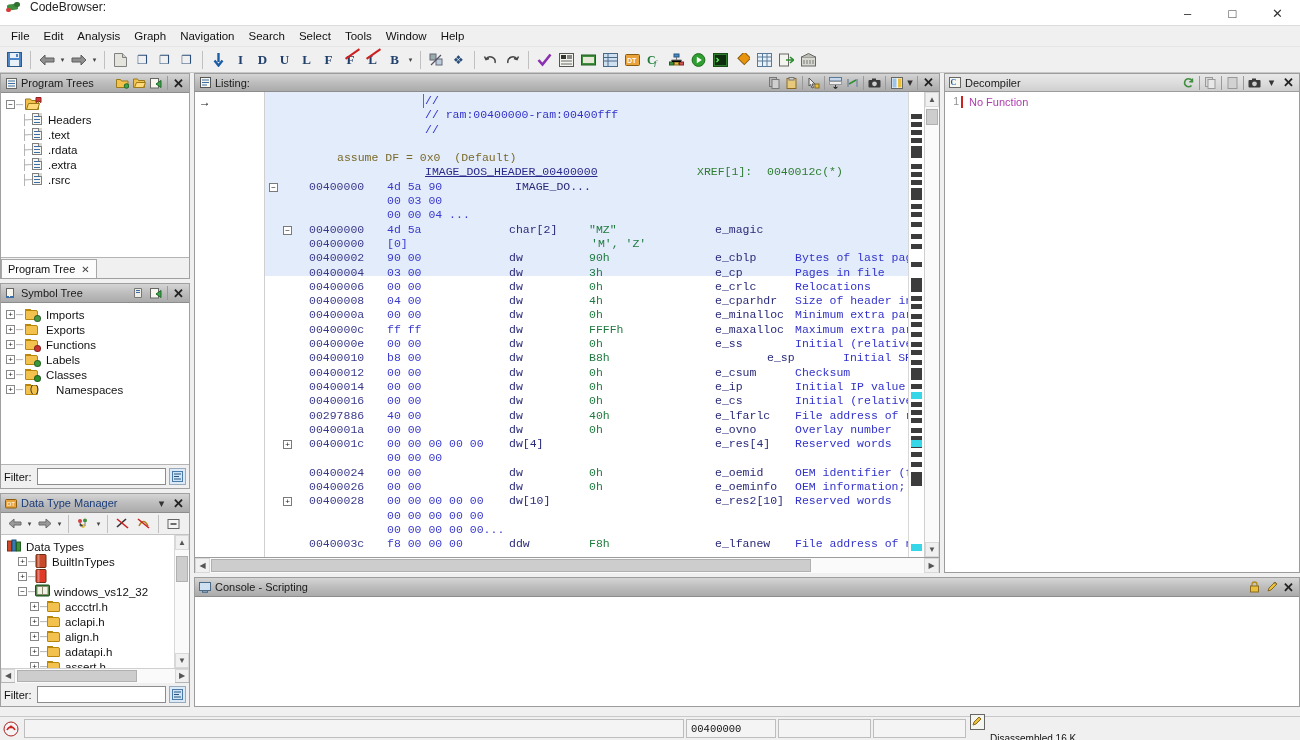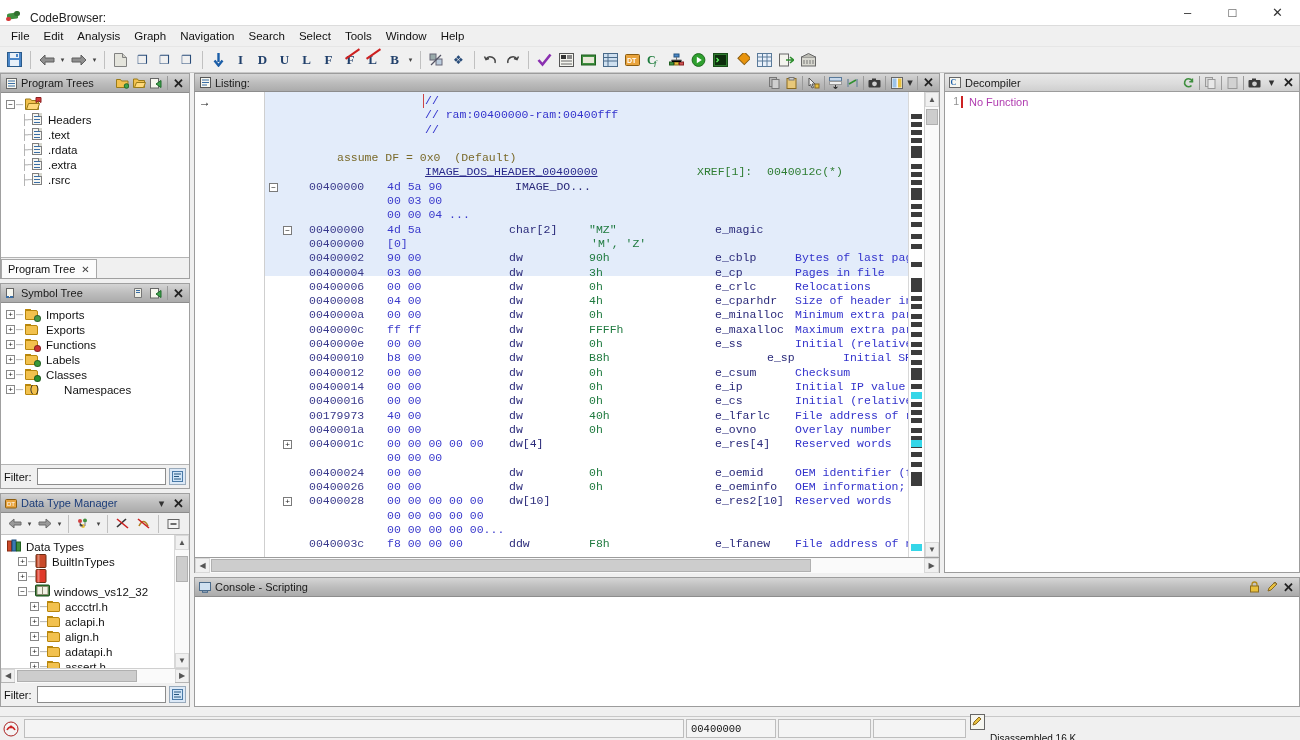--- a/index.html
+++ b/index.html
@@ -10,21 +10,21 @@
     font-family: "Liberation Sans", sans-serif;
     font-size: 11px;
     background: #f0f0f0;
     color: #000;
   }
   .app { position: relative; width: 1300px; height: 740px; background: #f0f0f0; display: flex; flex-direction: column; }
 
   
   .titlebar {
     height: 26px; background: #ffffff; border-bottom: 1px solid #dcdcdc;
-    display: flex; align-items: flex-end; flex: 0 0 26px;
+    display: flex; align-items: flex-start; flex: 0 0 26px;
   }
   .titlebar .app-icon { width: 18px; height: 16px; margin: 0 6px 0 6px; position: relative; }
   .titlebar .title-text { font-size: 12px; color: #222; }
   .titlebar .spacer { flex: 1; }
   .winbtn {
     width: 45px; height: 26px; display: flex; align-items: center; justify-content: center;
     font-size: 13px; color: #333;
   }
 
   
@@ -606,21 +606,21 @@
               <div class="tree-row">
                 <span class="tw">
                   <span class="tw-box">+</span>
                 </span>
                 <span class="tl">─</span>
                 <span class="icon-folder" style="position:relative;margin-left:2px;">
                   <span class="f-tab"></span>
                   <span class="f-back"></span>
                   <span style="position:absolute;left:4px;top:1px;font-size:9px;color:#222;font-family:'Liberation Mono',monospace;">()</span>
                 </span>
-                <span style="margin-left:21px;">Namespaces</span>
+                <span style="margin-left:13px;">Namespaces</span>
               </div>
             </div>
         </div>
         <div class="filterbar">
           <label>Filter:</label>
           <input type="text" placeholder="" style="">
           <span class="filter-icon">
             <svg width="11" height="11" viewBox="0 0 11 11">
                 <rect x="0.5" y="0.5" width="10" height="10" fill="#cfe4f7" stroke="#4a7aa8"></rect>
                 <path d="M2 3h7M2 5.5h5M2 8h7" stroke="#25557f"></path>
@@ -932,21 +932,21 @@
                   <div class="crow"><span class="col c-addr" style="left:44px;">00400004</span><span class="col c-byte" style="left:122px;">03 00</span><span class="col c-mnem" style="left:244px;">dw</span><span class="col c-val" style="left:324px;">3h</span><span class="col c-field" style="left:450px;">e_cp</span><span class="col c-cmt" style="left:530px;">Pages in file</span></div>
                   <div class="crow"><span class="col c-addr" style="left:44px;">00400006</span><span class="col c-byte" style="left:122px;">00 00</span><span class="col c-mnem" style="left:244px;">dw</span><span class="col c-val" style="left:324px;">0h</span><span class="col c-field" style="left:450px;">e_crlc</span><span class="col c-cmt" style="left:530px;">Relocations</span></div>
                   <div class="crow"><span class="col c-addr" style="left:44px;">00400008</span><span class="col c-byte" style="left:122px;">04 00</span><span class="col c-mnem" style="left:244px;">dw</span><span class="col c-val" style="left:324px;">4h</span><span class="col c-field" style="left:450px;">e_cparhdr</span><span class="col c-cmt" style="left:530px;">Size of header in ...</span></div>
                   <div class="crow"><span class="col c-addr" style="left:44px;">0040000a</span><span class="col c-byte" style="left:122px;">00 00</span><span class="col c-mnem" style="left:244px;">dw</span><span class="col c-val" style="left:324px;">0h</span><span class="col c-field" style="left:450px;">e_minalloc</span><span class="col c-cmt" style="left:530px;">Minimum extra para...</span></div>
                   <div class="crow"><span class="col c-addr" style="left:44px;">0040000c</span><span class="col c-byte" style="left:122px;">ff ff</span><span class="col c-mnem" style="left:244px;">dw</span><span class="col c-val" style="left:324px;">FFFFh</span><span class="col c-field" style="left:450px;">e_maxalloc</span><span class="col c-cmt" style="left:530px;">Maximum extra para...</span></div>
                   <div class="crow"><span class="col c-addr" style="left:44px;">0040000e</span><span class="col c-byte" style="left:122px;">00 00</span><span class="col c-mnem" style="left:244px;">dw</span><span class="col c-val" style="left:324px;">0h</span><span class="col c-field" style="left:450px;">e_ss</span><span class="col c-cmt" style="left:530px;">Initial (relative)...</span></div>
                   <div class="crow"><span class="col c-addr" style="left:44px;">00400010</span><span class="col c-byte" style="left:122px;">b8 00</span><span class="col c-mnem" style="left:244px;">dw</span><span class="col c-val" style="left:324px;">B8h</span><span class="col c-field" style="left:466px;margin-left:36px;">e_sp</span><span class="col c-cmt" style="left:530px;margin-left:48px;">Initial SP value</span></div>
                   <div class="crow"><span class="col c-addr" style="left:44px;">00400012</span><span class="col c-byte" style="left:122px;">00 00</span><span class="col c-mnem" style="left:244px;">dw</span><span class="col c-val" style="left:324px;">0h</span><span class="col c-field" style="left:450px;">e_csum</span><span class="col c-cmt" style="left:530px;">Checksum</span></div>
                   <div class="crow"><span class="col c-addr" style="left:44px;">00400014</span><span class="col c-byte" style="left:122px;">00 00</span><span class="col c-mnem" style="left:244px;">dw</span><span class="col c-val" style="left:324px;">0h</span><span class="col c-field" style="left:450px;">e_ip</span><span class="col c-cmt" style="left:530px;">Initial IP value</span></div>
                   <div class="crow"><span class="col c-addr" style="left:44px;">00400016</span><span class="col c-byte" style="left:122px;">00 00</span><span class="col c-mnem" style="left:244px;">dw</span><span class="col c-val" style="left:324px;">0h</span><span class="col c-field" style="left:450px;">e_cs</span><span class="col c-cmt" style="left:530px;">Initial (relative)...</span></div>
-                  <div class="crow"><span class="col c-addr" style="left:44px;">00179973</span><span class="col c-byte" style="left:122px;">40 00</span><span class="col c-mnem" style="left:244px;">dw</span><span class="col c-val" style="left:324px;">40h</span><span class="col c-field" style="left:450px;">e_lfarlc</span><span class="col c-cmt" style="left:530px;">File address of re...</span></div>
+                  <div class="crow"><span class="col c-addr" style="left:44px;">00297886</span><span class="col c-byte" style="left:122px;">40 00</span><span class="col c-mnem" style="left:244px;">dw</span><span class="col c-val" style="left:324px;">40h</span><span class="col c-field" style="left:450px;">e_lfarlc</span><span class="col c-cmt" style="left:530px;">File address of re...</span></div>
                   <div class="crow"><span class="col c-addr" style="left:44px;">0040001a</span><span class="col c-byte" style="left:122px;">00 00</span><span class="col c-mnem" style="left:244px;">dw</span><span class="col c-val" style="left:324px;">0h</span><span class="col c-field" style="left:450px;">e_ovno</span><span class="col c-cmt" style="left:530px;">Overlay number</span></div>
                   <div class="crow"><span class="expander" style="left:18px;top:3px;">+</span><span class="col c-addr" style="left:44px;">0040001c</span><span class="col c-byte" style="left:122px;">00 00 00 00 00</span><span class="col c-mnem" style="left:244px;">dw[4]</span><span class="col c-field" style="left:450px;">e_res[4]</span><span class="col c-cmt" style="left:530px;">Reserved words</span></div>
                   <div class="crow"><span class="col c-byte" style="left:122px;">00 00 00</span></div>
                   <div class="crow"><span class="col c-addr" style="left:44px;">00400024</span><span class="col c-byte" style="left:122px;">00 00</span><span class="col c-mnem" style="left:244px;">dw</span><span class="col c-val" style="left:324px;">0h</span><span class="col c-field" style="left:450px;">e_oemid</span><span class="col c-cmt" style="left:530px;">OEM identifier (fo...</span></div>
                   <div class="crow"><span class="col c-addr" style="left:44px;">00400026</span><span class="col c-byte" style="left:122px;">00 00</span><span class="col c-mnem" style="left:244px;">dw</span><span class="col c-val" style="left:324px;">0h</span><span class="col c-field" style="left:450px;">e_oeminfo</span><span class="col c-cmt" style="left:530px;">OEM information; e...</span></div>
                   <div class="crow"><span class="expander" style="left:18px;top:3px;">+</span><span class="col c-addr" style="left:44px;">00400028</span><span class="col c-byte" style="left:122px;">00 00 00 00 00</span><span class="col c-mnem" style="left:244px;">dw[10]</span><span class="col c-field" style="left:450px;">e_res2[10]</span><span class="col c-cmt" style="left:530px;">Reserved words</span></div>
                   <div class="crow"><span class="col c-byte" style="left:122px;">00 00 00 00 00</span></div>
                   <div class="crow"><span class="col c-byte" style="left:122px;">00 00 00 00 00...</span></div>
                   <div class="crow"><span class="col c-addr" style="left:44px;">0040003c</span><span class="col c-byte" style="left:122px;">f8 00 00 00</span><span class="col c-mnem" style="left:244px;">ddw</span><span class="col c-val" style="left:324px;">F8h</span><span class="col c-field" style="left:450px;">e_lfanew</span><span class="col c-cmt" style="left:530px;">File address of ne...</span></div>
                 </div>

